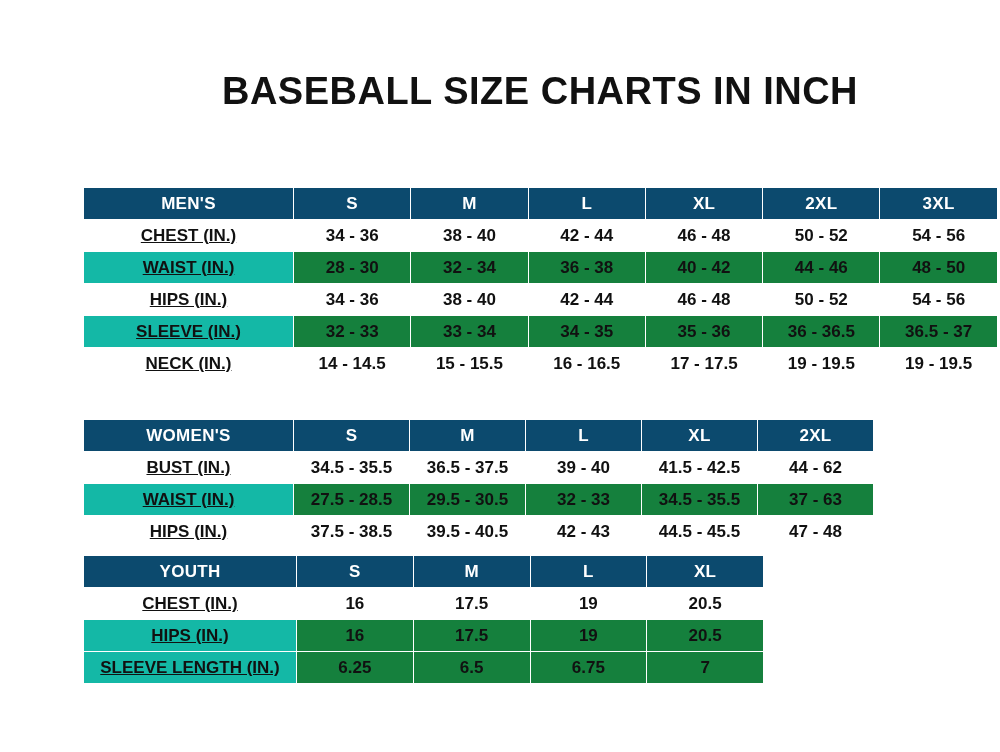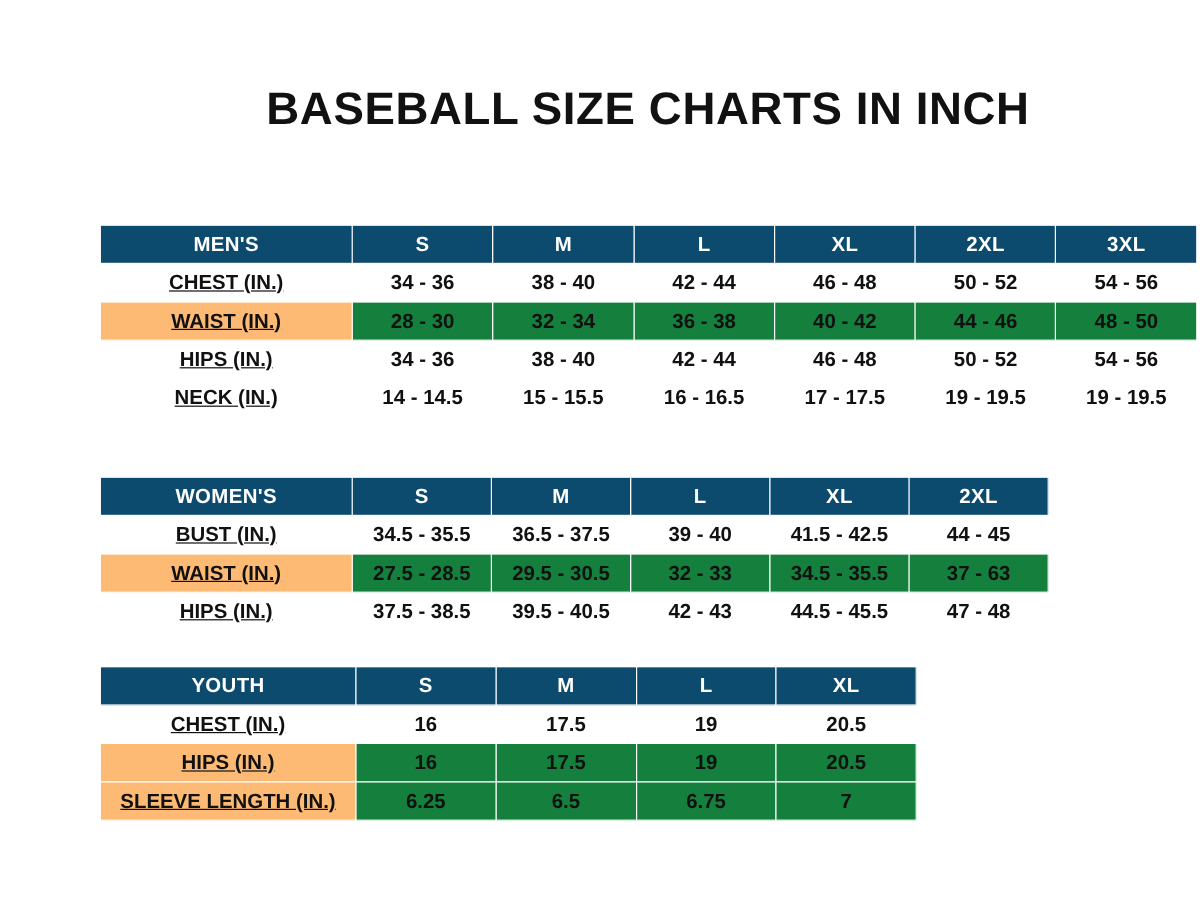--- a/index.html
+++ b/index.html
@@ -63,35 +63,35 @@
   }
   .chart tbody tr.alt td {
     background: #15803d;
   }
   .chart tbody td.rowlabel {
     background: #ffffff;
     text-align: center;
     text-decoration: underline;
   }
   .chart tbody tr.alt td.rowlabel {
-    background: #fdba74;
+    background: #14b8a6;
   }
 
   
   #mens-chart {
     top: 187px;
     left: 43px;
     width: 914px;
   }
   #mens-chart col.c0 { width: 210px; }
   #mens-chart col.cx { width: 117.3px; }
 
   
   #womens-chart {
-    top: 397px;
+    top: 419px;
     left: 43px;
     width: 790px;
   }
   #womens-chart col.c0 { width: 210px; }
   #womens-chart col.cx { width: 116px; }
 
   
   #youth-chart {
     top: 555px;
     left: 43px;
@@ -149,20 +149,29 @@
       </tr>
       <tr>
         <td class="rowlabel">HIPS (IN.)</td>
         <td>34 - 36</td>
         <td>38 - 40</td>
         <td>42 - 44</td>
         <td>46 - 48</td>
         <td>50 - 52</td>
         <td>54 - 56</td>
       </tr>
+      <tr class="alt">
+        <td class="rowlabel">SLEEVE (IN.)</td>
+        <td>32 - 33</td>
+        <td>33 - 34</td>
+        <td>34 - 35</td>
+        <td>35 - 36</td>
+        <td>36 - 36.5</td>
+        <td>36.5 - 37</td>
+      </tr>
       <tr>
         <td class="rowlabel">NECK (IN.)</td>
         <td>14 - 14.5</td>
         <td>15 - 15.5</td>
         <td>16 - 16.5</td>
         <td>17 - 17.5</td>
         <td>19 - 19.5</td>
         <td>19 - 19.5</td>
       </tr>
     </tbody>
@@ -187,21 +196,21 @@
         <th>2XL</th>
       </tr>
     </thead>
     <tbody>
       <tr>
         <td class="rowlabel">BUST (IN.)</td>
         <td>34.5 - 35.5</td>
         <td>36.5 - 37.5</td>
         <td>39 - 40</td>
         <td>41.5 - 42.5</td>
-        <td>44 - 45</td>
+        <td>44 - 62</td>
       </tr>
       <tr class="alt">
         <td class="rowlabel">WAIST (IN.)</td>
         <td>27.5 - 28.5</td>
         <td>29.5 - 30.5</td>
         <td>32 - 33</td>
         <td>34.5 - 35.5</td>
         <td>37 - 63</td>
       </tr>
       <tr>

